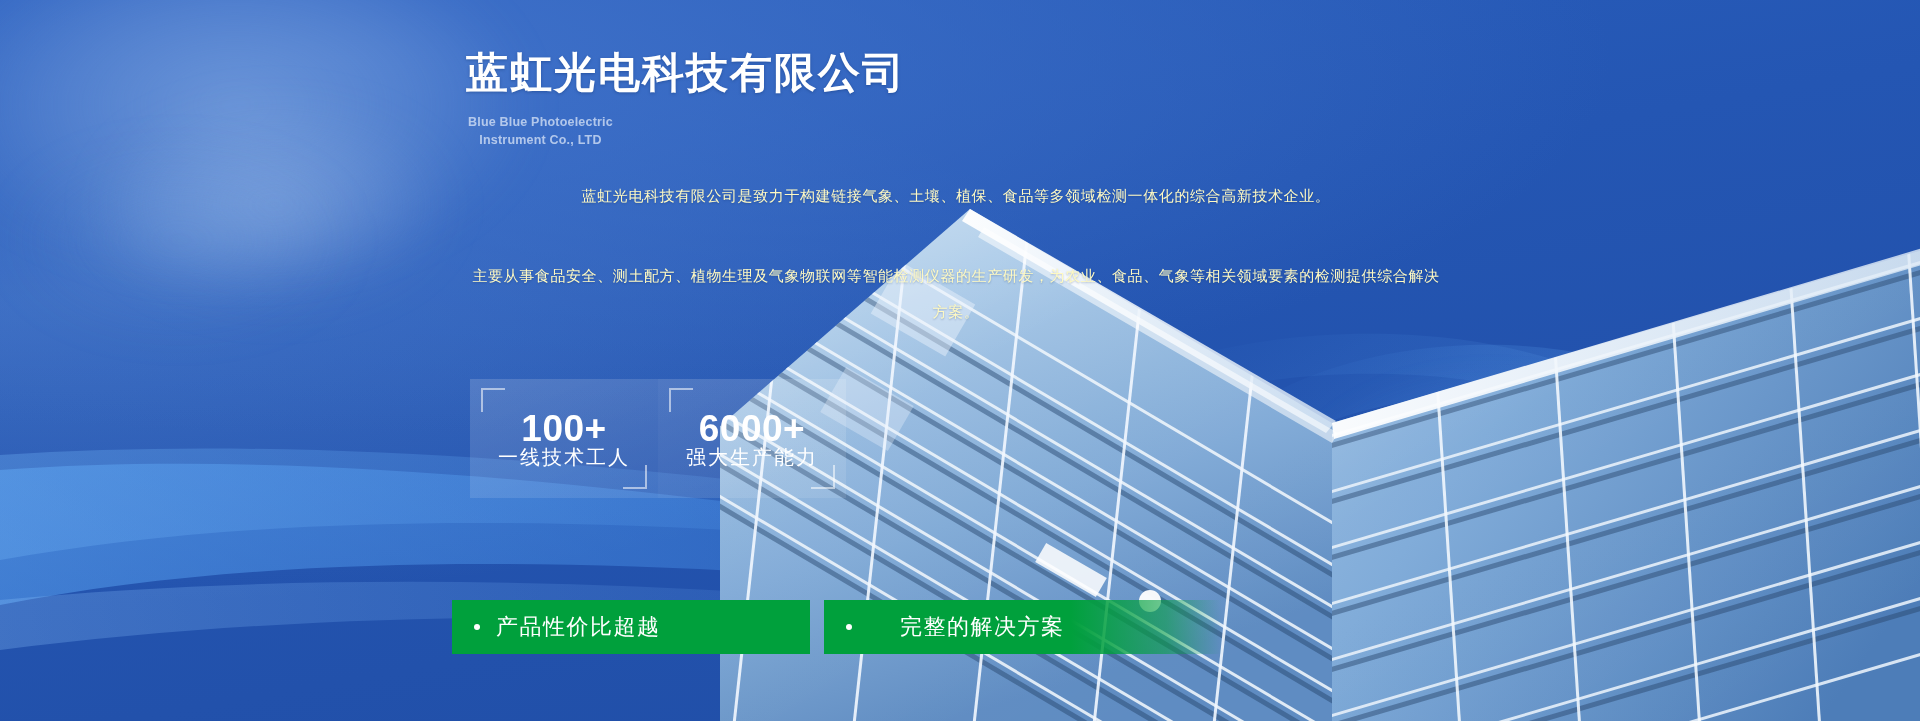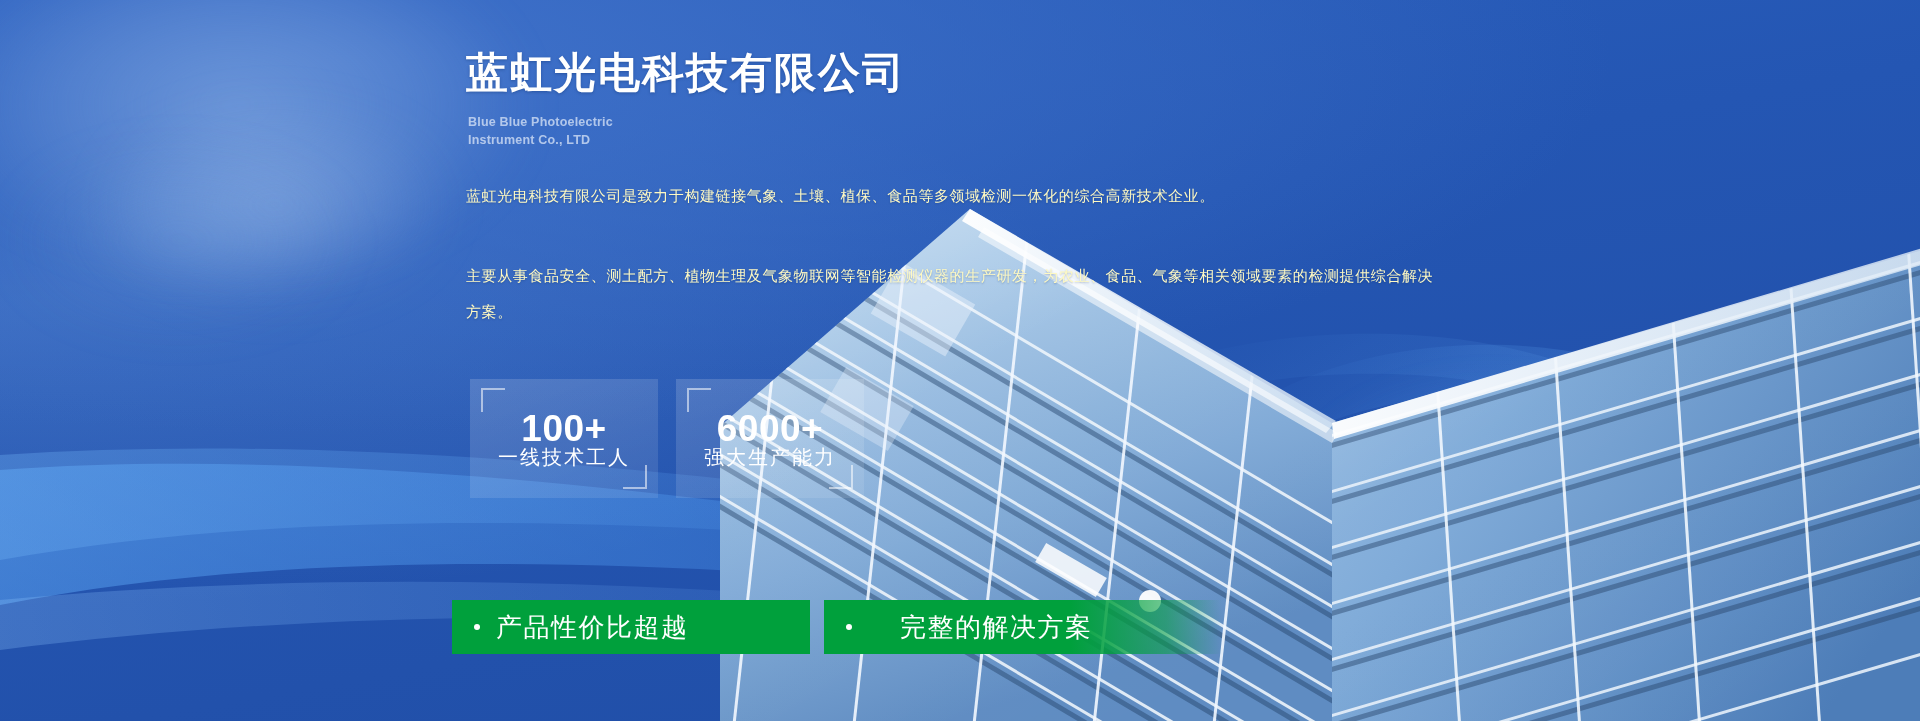--- a/index.html
+++ b/index.html
@@ -66,20 +66,21 @@
   
   .building { position: absolute; right: 0; bottom: 0; width: 1200px; height: 560px; }
 
   
   .content {
     position: absolute;
     left: 466px;
     top: 0;
     width: 1000px;
     height: 721px;
+    text-align: center;
   }
 
   .title {
     position: absolute;
     left: 0; top: 48px;
     font-size: 42px;
     font-weight: 700;
     color: #ffffff;
     letter-spacing: 2px;
     line-height: 1.2;
@@ -107,21 +108,20 @@
     text-shadow: 0 1px 2px rgba(10,40,95,0.30);
   }
   .para-1 { top: 178px; }
   .para-2 { top: 258px; }
 
   
   .stats {
     position: absolute;
     left: 4px; top: 379px;
     display: flex;
-    gap: 18px;
   }
   .stat-card {
     position: relative;
     width: 188px;
     height: 119px;
     background: linear-gradient(160deg, rgba(255,255,255,0.16) 0%, rgba(255,255,255,0.09) 100%);
     display: flex;
     flex-direction: column;
     align-items: center;
     justify-content: center;
@@ -163,21 +163,21 @@
     top: 600px;
     display: flex;
     height: 54px;
   }
   .feature {
     height: 54px;
     display: flex;
     align-items: center;
     padding: 0 26px 0 22px;
     color: #ffffff;
-    font-size: 26px;
+    font-size: 22px;
     letter-spacing: 1.5px;
     white-space: nowrap;
   }
   .feature-1 { background: #00a03c; width: 310px; }
   .feature-2 {
     background: linear-gradient(90deg, #00a03c 0%, #00a03c 62%, rgba(0,160,60,0.55) 86%, rgba(0,160,60,0) 100%);
     width: 350px;
     margin-left: 14px;
     gap: 32px;
   }

